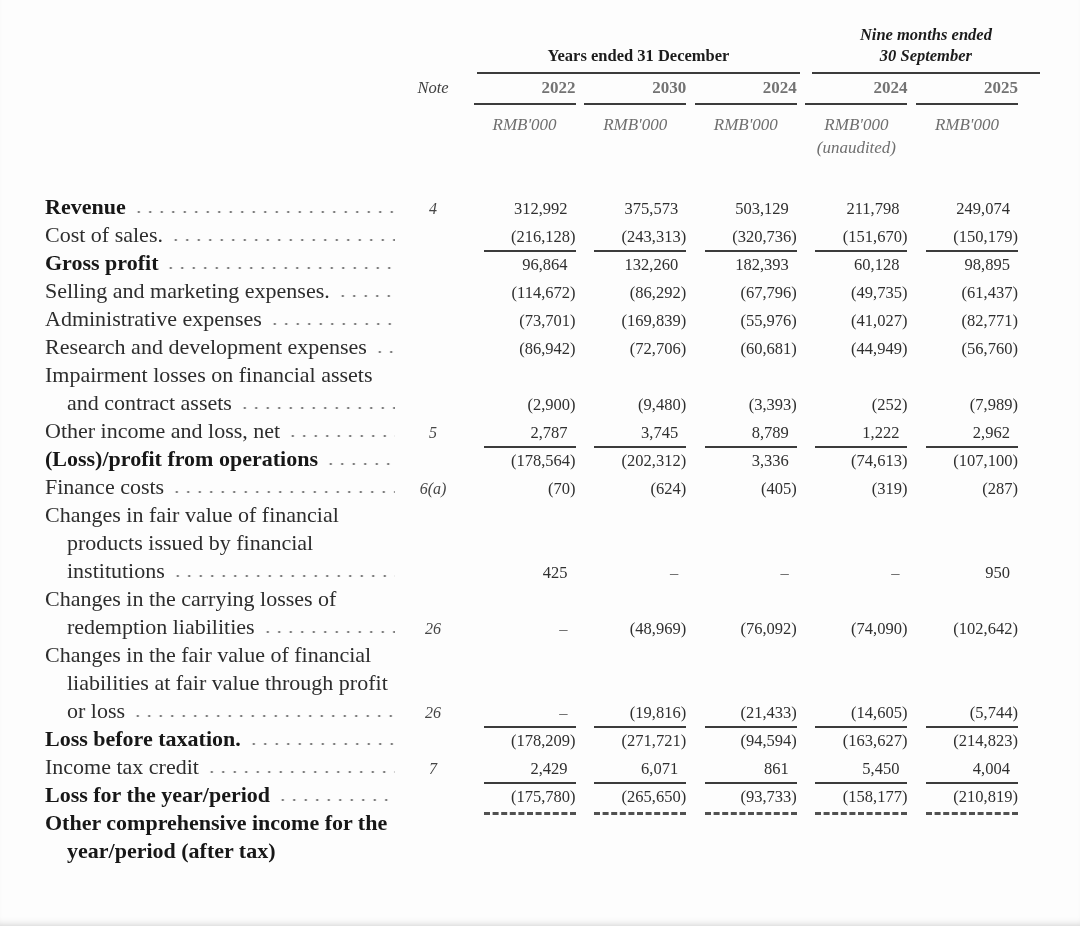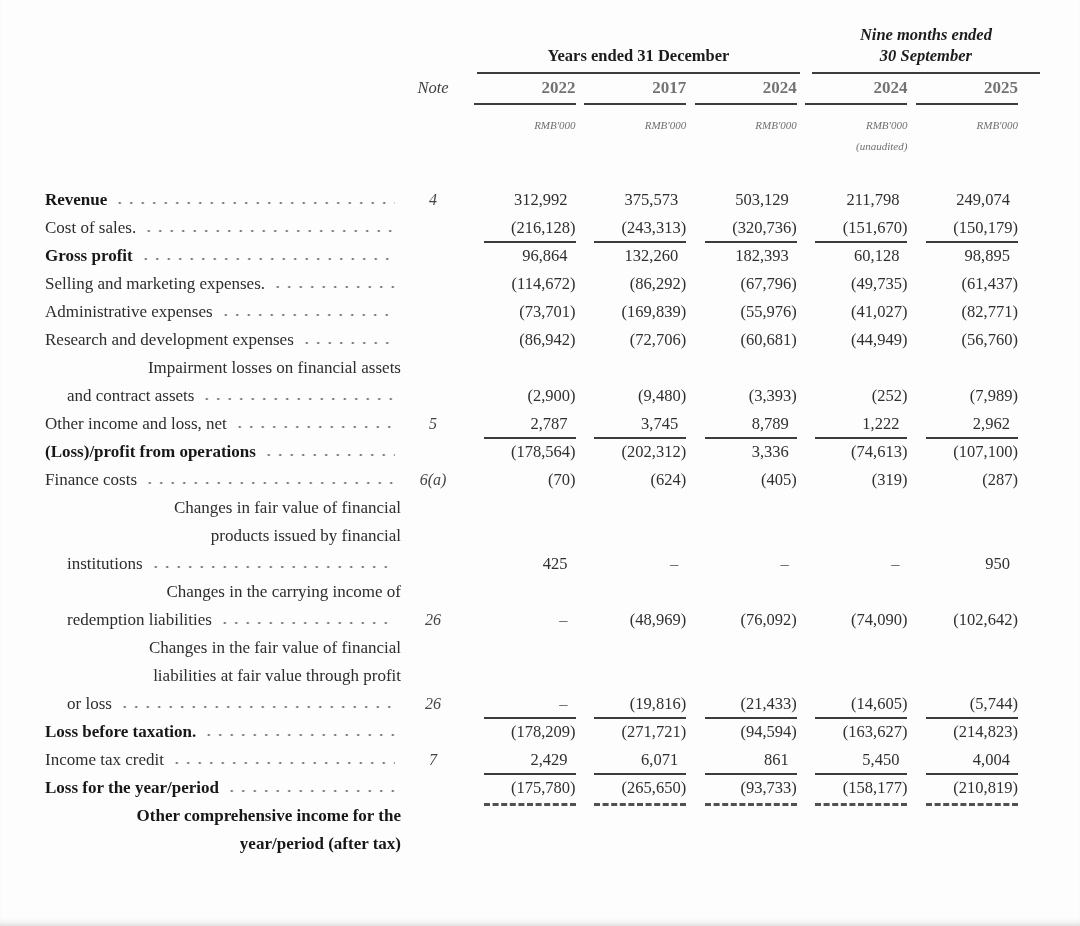--- a/index.html
+++ b/index.html
@@ -38,28 +38,28 @@
     text-align:center;font-style:italic;color:#3f3f3f;font-size:16.5px;
   }
   .valcell{text-align:right;}
   .yearbox{
     display:inline-block;width:102px;text-align:right;
     font-weight:bold;color:#737373;font-size:17px;
     border-bottom:2.5px solid #3c3c3c;padding-bottom:5px;
   }
   .hunit{margin-top:10px;height:auto;}
   .unitbox{
-    display:inline-block;width:102px;
-    font-style:italic;color:#6f6f6f;font-size:11px;
+    display:inline-block;width:102px;text-align:center;
+    font-style:italic;color:#6f6f6f;font-size:17px;
   }
   .hunaud{margin-top:3px;height:auto;}
   
   .tbody{margin-top:36px;}
   .row.gap{}
-  .labelcell{display:flex;align-items:baseline;font-size:17px;justify-content:flex-end;}
+  .labelcell{display:flex;align-items:baseline;font-size:22px;}
   .labelcell.cont{padding-left:22px;}
   .row.bold .labelcell{font-weight:bold;color:#171717;}
   .leader{
     flex:1;height:13px;margin:0 6px 0 7px;
     background:radial-gradient(circle,#7d7d7d 1.25px,transparent 1.6px) left bottom / 11.5px 4.5px repeat-x;
   }
   .notecell{
     text-align:center;font-style:italic;color:#454545;font-size:16px;
   }
   .numbox{
@@ -86,21 +86,21 @@
       <div class="cell group group2">
         <span>Nine months ended</span>
         <span>30 September</span>
       </div>
     </div>
 
     <div class="line hyears">
       <div class="cell"></div>
       <div class="cell notehead">Note</div>
       <div class="cell valcell"><span class="yearbox">2022</span></div>
-      <div class="cell valcell"><span class="yearbox">2017</span></div>
+      <div class="cell valcell"><span class="yearbox">2030</span></div>
       <div class="cell valcell"><span class="yearbox">2024</span></div>
       <div class="cell valcell"><span class="yearbox">2024</span></div>
       <div class="cell valcell"><span class="yearbox">2025</span></div>
     </div>
 
     <div class="line hunit">
       <div class="cell"></div>
       <div class="cell"></div>
       <div class="cell valcell"><span class="unitbox">RMB'000</span></div>
       <div class="cell valcell"><span class="unitbox">RMB'000</span></div>
@@ -304,21 +304,21 @@
           <div class="cell valcell"><span class="numbox"><span class="num pos">425</span></span></div>
           <div class="cell valcell"><span class="numbox"><span class="num pos dash">–</span></span></div>
           <div class="cell valcell"><span class="numbox"><span class="num pos dash">–</span></span></div>
           <div class="cell valcell"><span class="numbox"><span class="num pos dash">–</span></span></div>
           <div class="cell valcell"><span class="numbox"><span class="num pos">950</span></span></div>
         </div>
       </div>
       <div class="row">
         <div class="line">
           <div class="cell labelcell">
-            <span class="labeltext">Changes in the carrying income of</span>
+            <span class="labeltext">Changes in the carrying losses of</span>
           </div>
           <div class="cell notecell"></div>
           <div class="cell valcell"></div>
           <div class="cell valcell"></div>
           <div class="cell valcell"></div>
           <div class="cell valcell"></div>
           <div class="cell valcell"></div>
         </div>
         <div class="line">
           <div class="cell labelcell cont">

